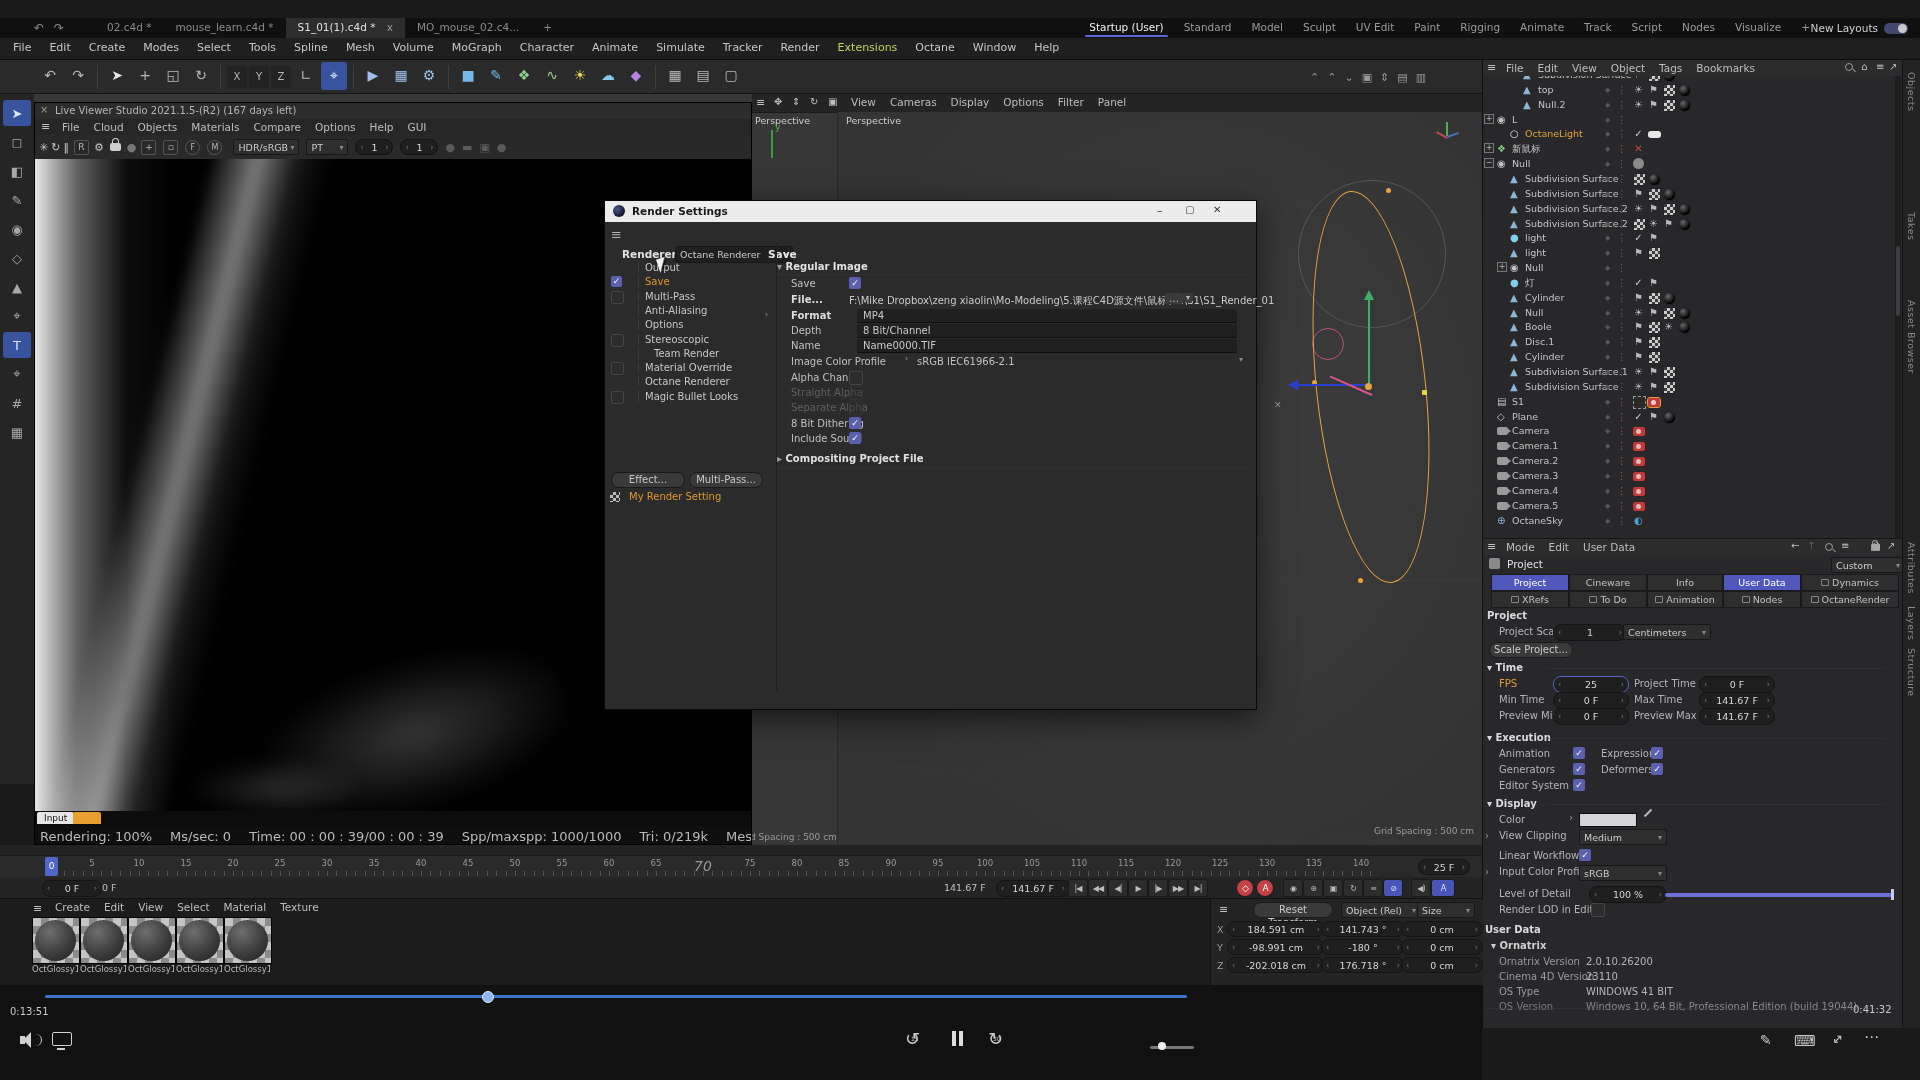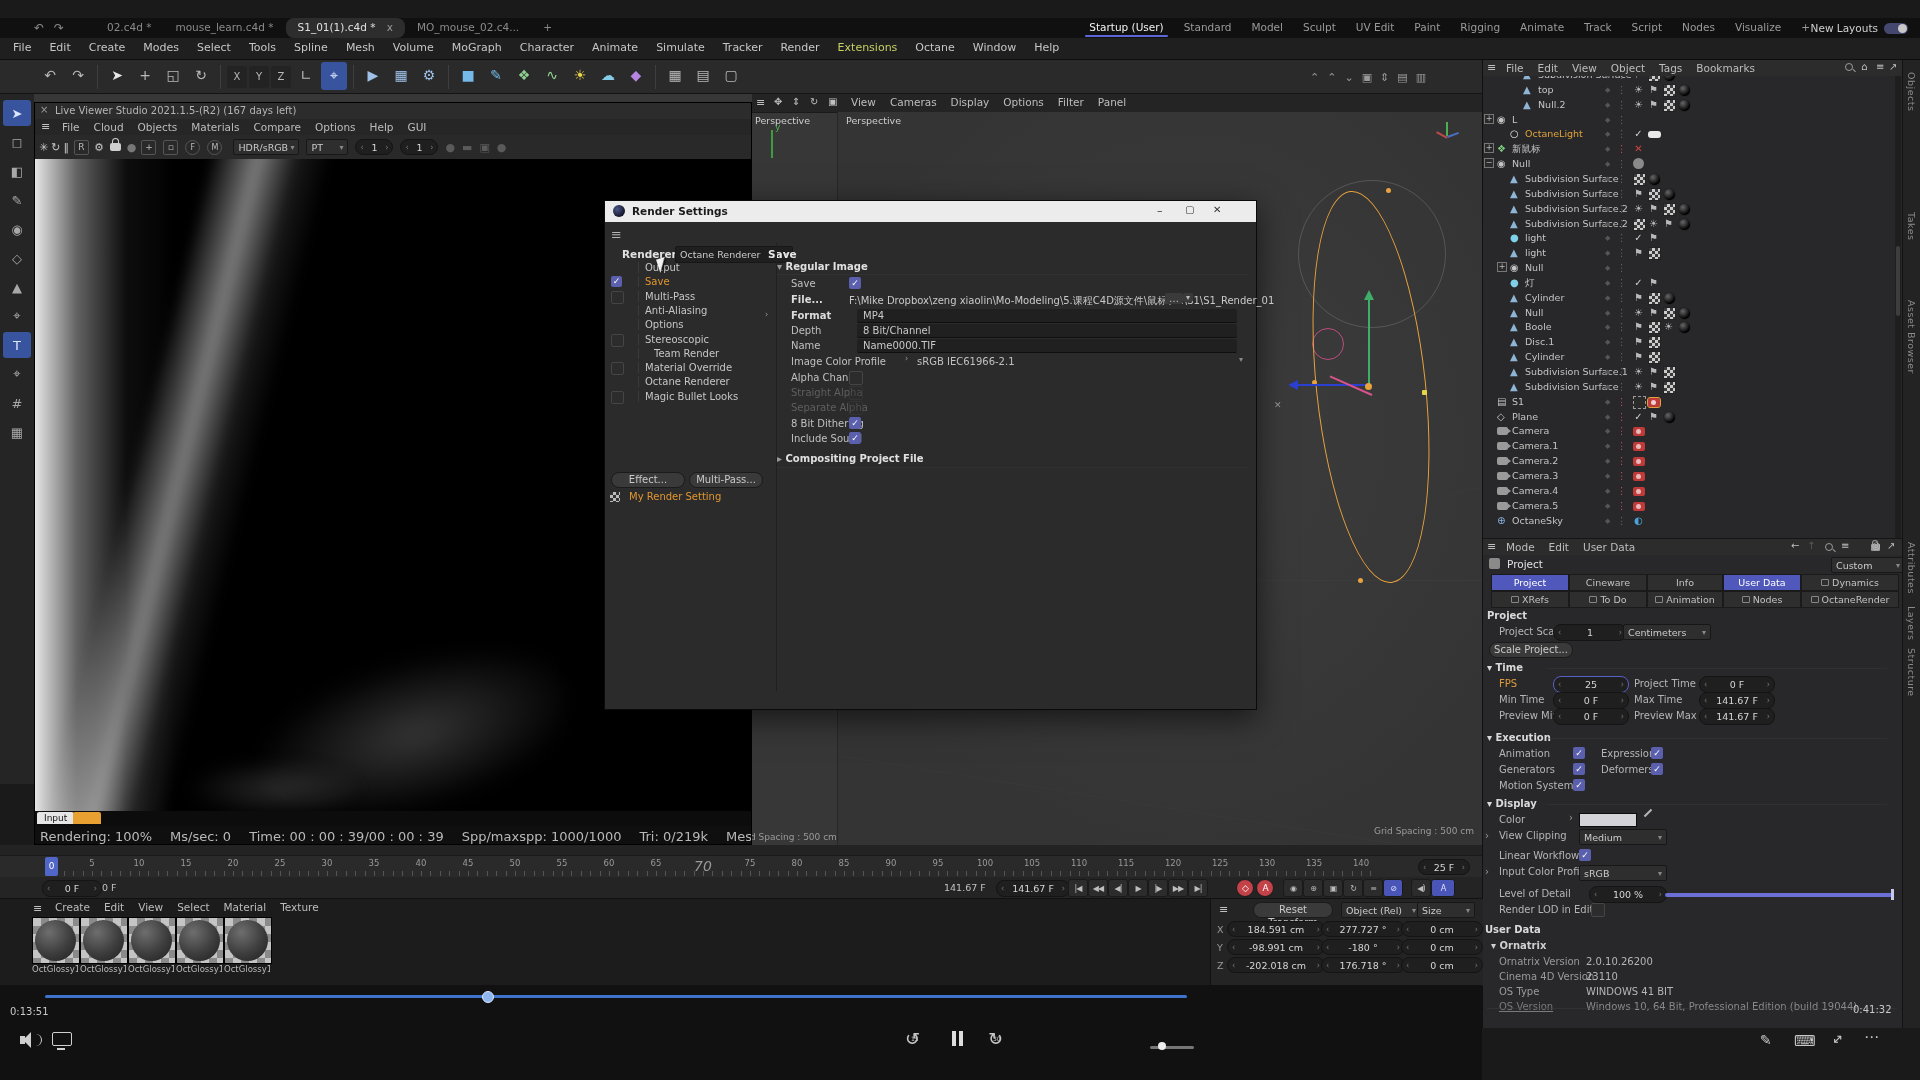--- a/index.html
+++ b/index.html
@@ -89,21 +89,21 @@
 
 <div id="screen">
 
 
   <div class="a" style="left:0;top:18px;width:1920px;height:20px;background:#101010;">
     <span class="tx" style="left:34px;top:3px;color:#8a8a8a;font-size:12px;">↶</span>
     <span class="tx" style="left:54px;top:3px;color:#8a8a8a;font-size:12px;">↷</span>
     <div class="a" id="doctabs" style="left:95px;top:0;height:20px;display:flex;">
         <span style="padding: 3px 12px; font-size: 10.5px; color: rgb(138, 138, 138);">02.c4d *</span>
         <span style="padding: 3px 12px; font-size: 10.5px; color: rgb(138, 138, 138);">mouse_learn.c4d *</span>
-        <span style="padding: 3px 12px; font-size: 10.5px; color: rgb(224, 224, 224); background: rgb(45, 45, 46); border-radius: 8px;">S1_01(1).c4d *<span style="color: rgb(154, 154, 154); margin-left: 8px;"> x</span></span>
+        <span style="padding: 3px 12px; font-size: 10.5px; color: rgb(224, 224, 224); background: rgb(45, 45, 46);">S1_01(1).c4d *<span style="color: rgb(154, 154, 154); margin-left: 8px;"> x</span></span>
         <span style="padding: 3px 12px; font-size: 10.5px; color: rgb(138, 138, 138);">MO_mouse_02.c4...</span>
         <span style="padding: 3px 12px; font-size: 10.5px; color: rgb(138, 138, 138);">+</span>
       </div>
     <div class="a" id="layouttabs" style="right:100px;top:0;height:20px;display:flex;">
         <span style="padding: 3px 10px; font-size: 10.5px; color: rgb(240, 240, 240); position: relative;">Startup (User)<div style="position: absolute; left: 6px; right: 6px; bottom: 1px; height: 2.5px; background: rgb(92, 102, 214); border-radius: 2px;"></div></span>
         <span style="padding: 3px 10px; font-size: 10.5px; color: rgb(154, 154, 154); position: relative;">Standard</span>
         <span style="padding: 3px 10px; font-size: 10.5px; color: rgb(154, 154, 154); position: relative;">Model</span>
         <span style="padding: 3px 10px; font-size: 10.5px; color: rgb(154, 154, 154); position: relative;">Sculpt</span>
         <span style="padding: 3px 10px; font-size: 10.5px; color: rgb(154, 154, 154); position: relative;">UV Edit</span>
         <span style="padding: 3px 10px; font-size: 10.5px; color: rgb(154, 154, 154); position: relative;">Paint</span>
@@ -728,21 +728,21 @@
         <span style="position: absolute; left: 4px; top: 124px; font-size: 10px; color: rgb(218, 218, 218); font-weight: bold;">▾ Execution</span>
         <div class="hair" style="left: 64px; top: 130px; width: 340px; opacity: 0.45;"></div>
         <span style="position: absolute; left: 16px; top: 140px; font-size: 10px; color: rgb(181, 181, 181);">Animation</span>
         <div class="cb" style="left: 90px; top: 139px;">✓</div>
         <span style="position: absolute; left: 118px; top: 140px; font-size: 10px; color: rgb(181, 181, 181);">Expression</span>
         <div class="cb" style="left: 168px; top: 139px;">✓</div>
         <span style="position: absolute; left: 16px; top: 156px; font-size: 10px; color: rgb(181, 181, 181);">Generators</span>
         <div class="cb" style="left: 90px; top: 155px;">✓</div>
         <span style="position: absolute; left: 118px; top: 156px; font-size: 10px; color: rgb(181, 181, 181);">Deformers</span>
         <div class="cb" style="left: 168px; top: 155px;">✓</div>
-        <span style="position: absolute; left: 16px; top: 172px; font-size: 10px; color: rgb(181, 181, 181);">Motion System</span>
+        <span style="position: absolute; left: 16px; top: 172px; font-size: 10px; color: rgb(181, 181, 181);">Editor System</span>
         <div class="cb" style="left: 90px; top: 171px;">✓</div>
         <span style="position: absolute; left: 4px; top: 190px; font-size: 10px; color: rgb(218, 218, 218); font-weight: bold;">▾ Display</span>
         <div class="hair" style="left: 64px; top: 196px; width: 340px; opacity: 0.45;"></div>
         <span style="position: absolute; left: 16px; top: 206px; font-size: 10px; color: rgb(181, 181, 181);">Color</span>
         <span style="position: absolute; left: 86px; top: 204px; font-size: 10px; color: rgb(154, 154, 154);">›</span>
         <div style="position: absolute; left: 96px; top: 205px; width: 56px; height: 12px; background: rgb(212, 212, 216); border: 1px solid rgb(12, 12, 12);"></div>
         <div style="position: absolute; left: 160px; top: 204px; width: 10px; height: 2px; background: rgb(181, 181, 181); transform: rotate(-45deg);"></div>
         <span style="position: absolute; left: 2px; top: 222px; font-size: 10px; color: rgb(154, 154, 154);">›</span>
         <span style="position: absolute; left: 16px; top: 222px; font-size: 10px; color: rgb(181, 181, 181);">View Clipping</span>
         <div class="dd" style="left: 96px; top: 221px; width: 78px; height: 14px; gap: 20px;">
@@ -768,21 +768,21 @@
         <span style="position: absolute; left: 16px; top: 296px; font-size: 10px; color: rgb(181, 181, 181);">Render LOD in Editor</span>
         <div class="cb un" style="left: 108px; top: 295px;"></div>
         <span style="position: absolute; left: 2px; top: 316px; font-size: 10px; color: rgb(218, 218, 218); font-weight: bold;">User Data</span>
         <span style="position: absolute; left: 8px; top: 332px; font-size: 10px; color: rgb(207, 207, 207); font-weight: bold;">▾ Ornatrix</span>
         <span style="position: absolute; left: 16px; top: 348px; font-size: 10px; color: rgb(154, 154, 154);">Ornatrix Version</span>
         <span style="position: absolute; left: 103px; top: 348px; font-size: 10px; color: rgb(181, 181, 181);">2.0.10.26200</span>
         <span style="position: absolute; left: 16px; top: 363px; font-size: 10px; color: rgb(154, 154, 154);">Cinema 4D Version</span>
         <span style="position: absolute; left: 103px; top: 363px; font-size: 10px; color: rgb(181, 181, 181);">23110</span>
         <span style="position: absolute; left: 16px; top: 378px; font-size: 10px; color: rgb(154, 154, 154);">OS Type</span>
         <span style="position: absolute; left: 103px; top: 378px; font-size: 10px; color: rgb(181, 181, 181);">WINDOWS 41 BIT</span>
-        <span style="position: absolute; left: 16px; top: 393px; font-size: 10px; color: rgb(122, 122, 122); text-decoration: underline;">OS Version</span>
+        <span style="position: absolute; left: 16px; top: 393px; font-size: 10px; color: rgb(122, 122, 122);">OS Version</span>
         <span style="position: absolute; left: 103px; top: 393px; font-size: 10px; color: rgb(138, 138, 138);">Windows 10, 64 Bit, Professional Edition (build 19044)</span>
         <div class="hair" style="left: 4px; top: 400px; width: 410px; opacity: 0.5;"></div>
       </div>
   </div>
 
   <div class="a" style="left:1902px;top:60px;width:18px;height:968px;background:#232324;border-left:1px solid #121212;">
     <div class="a vtabs" style="left:3px;top:12px;">Objects</div>
     <div class="a vtabs" style="left:3px;top:152px;">Takes</div>
     <div class="a vtabs" style="left:3px;top:240px;">Asset Browser</div>
     <div class="a vtabs" style="left:3px;top:482px;">Attributes</div>
@@ -905,21 +905,21 @@
       </div>
     <div class="a" id="coordrows" style="left:0;top:22px;width:100%;height:60px;">
         <span style="position: absolute; left: 6px; top: 3px; font-size: 9.5px; color: rgb(154, 154, 154);">X</span>
         <div class="spin" style="left: 16px; top: 0px; width: 88px; height: 14px;">
           <span class="ar">‹</span>
           <span>184.591 cm</span>
           <span class="ar">›</span>
         </div>
         <div class="spin" style="left: 110px; top: 0px; width: 74px; height: 14px;">
           <span class="ar">‹</span>
-          <span>277.727 °</span>
+          <span>141.743 °</span>
           <span class="ar">›</span>
         </div>
         <div class="spin" style="left: 190px; top: 0px; width: 72px; height: 14px;">
           <span class="ar">‹</span>
           <span>0 cm</span>
           <span class="ar">›</span>
         </div>
         <span style="position: absolute; left: 6px; top: 21px; font-size: 9.5px; color: rgb(154, 154, 154);">Y</span>
         <div class="spin" style="left: 16px; top: 18px; width: 88px; height: 14px;">
           <span class="ar">‹</span>

